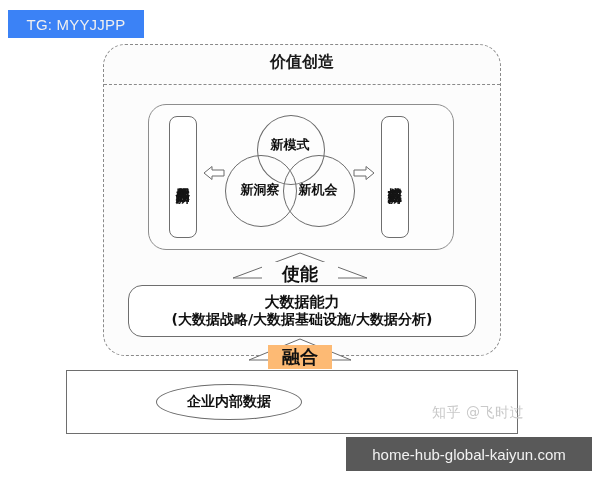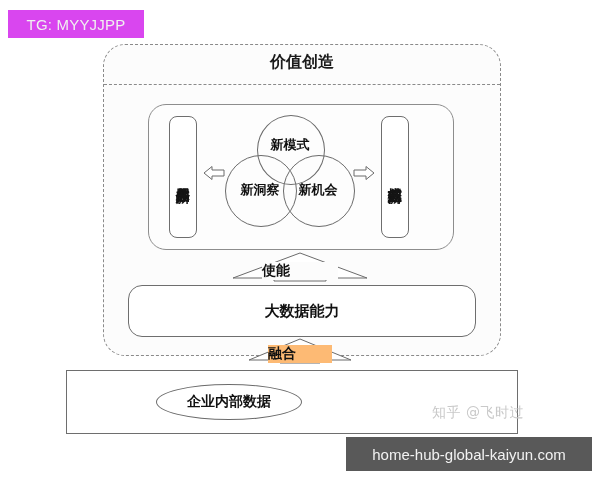--- a/index.html
+++ b/index.html
@@ -18,21 +18,21 @@
     overflow: hidden;
   }
 
   
   .tg-banner {
     position: absolute;
     left: 8px;
     top: 10px;
     width: 136px;
     height: 28px;
-    background: #d946ef;
+    background: #3b82f6;
     display: flex;
     align-items: center;
     justify-content: center;
   }
   .tg-banner-label {
     color: #f0f0f0;
     font-size: 15px;
     font-family: "Liberation Sans", sans-serif;
     letter-spacing: 0.2px;
     white-space: nowrap;
@@ -162,25 +162,26 @@
     text-align: center;
   }
   .lab-top   { left: 32px;  top: 21px;  width: 66px; }
   .lab-left  { left: -2px;  top: 66px;  width: 74px; }
   .lab-right { left: 56px;  top: 66px;  width: 74px; }
 
   
   .block-arrow { position: absolute; }
   .arrow-label {
     position: absolute;
-    font-size: 14px;
+    font-size: 18px;
     color: #111111;
     font-family: "DejaVu Sans", sans-serif;
     font-weight: 600;
     white-space: nowrap;
+    text-align: center;
     background: #fcfcfc;
   }
   .enable-arrow { left: 232px; top: 252px; }
   .enable-label { left: 262px; top: 262px; width: 76px; }
   .fusion-arrow { left: 248px; top: 338px; }
   .fusion-label { left: 268px; top: 345px; width: 64px; background: #fdba74; }
 
   
   .bigdata-box {
     position: absolute;
@@ -304,20 +305,21 @@
 
     <div class="block-arrow enable-arrow">
       <svg width="136" height="30" viewBox="0 0 136 30">
         <path d="M68 1 L135 26 L94 26 L94 29 L42 29 L42 26 L1 26 Z" fill="#ffffff" stroke="#6b6b6b" stroke-width="1" stroke-linejoin="miter"></path>
       </svg>
     </div>
     <div class="arrow-label enable-label">使能</div>
 
     <div class="bigdata-box">
       <div class="bigdata-title">大数据能力</div>
+      <div class="bigdata-sub">(大数据战略/大数据基础设施/大数据分析)</div>
     </div>
 
     <div class="block-arrow fusion-arrow">
       <svg width="104" height="26" viewBox="0 0 104 26">
         <path d="M52 1 L103 22 L72 22 L72 25 L32 25 L32 22 L1 22 Z" fill="#ffffff" stroke="#6b6b6b" stroke-width="1" stroke-linejoin="miter"></path>
       </svg>
     </div>
     <div class="arrow-label fusion-label">融合</div>
 
     <div class="sources-rect"></div>

